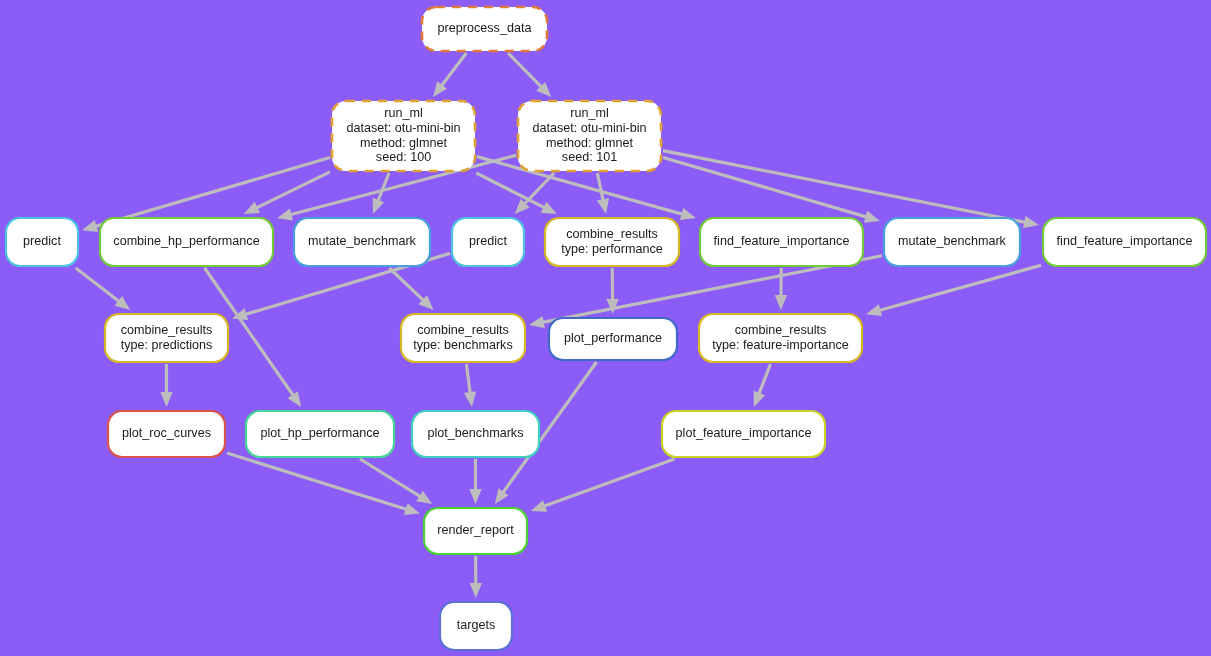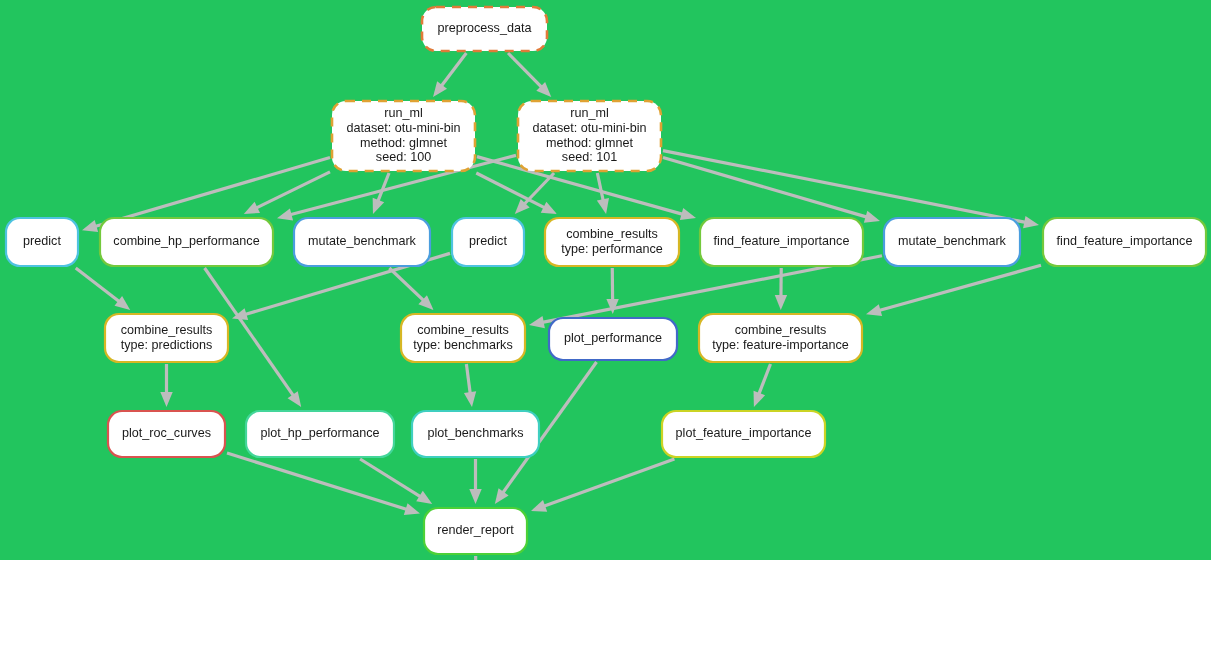--- a/index.html
+++ b/index.html
@@ -3,22 +3,22 @@
 <meta charset="utf-8">
 <style>
   html, body {
     margin: 0;
     padding: 0;
     background: #ffffff;
   }
   #canvas-wrap {
     position: relative;
     width: 1211px;
-    height: 560px;
-    background: #22c55e;
+    height: 656px;
+    background: #8b5cf6;
     overflow: hidden;
   }
   svg#graph {
     display: block;
     width: 1211px;
     height: 656px;
     font-family: "Liberation Sans", sans-serif;
   }
   .node-shape {
     fill: #ffffff;

